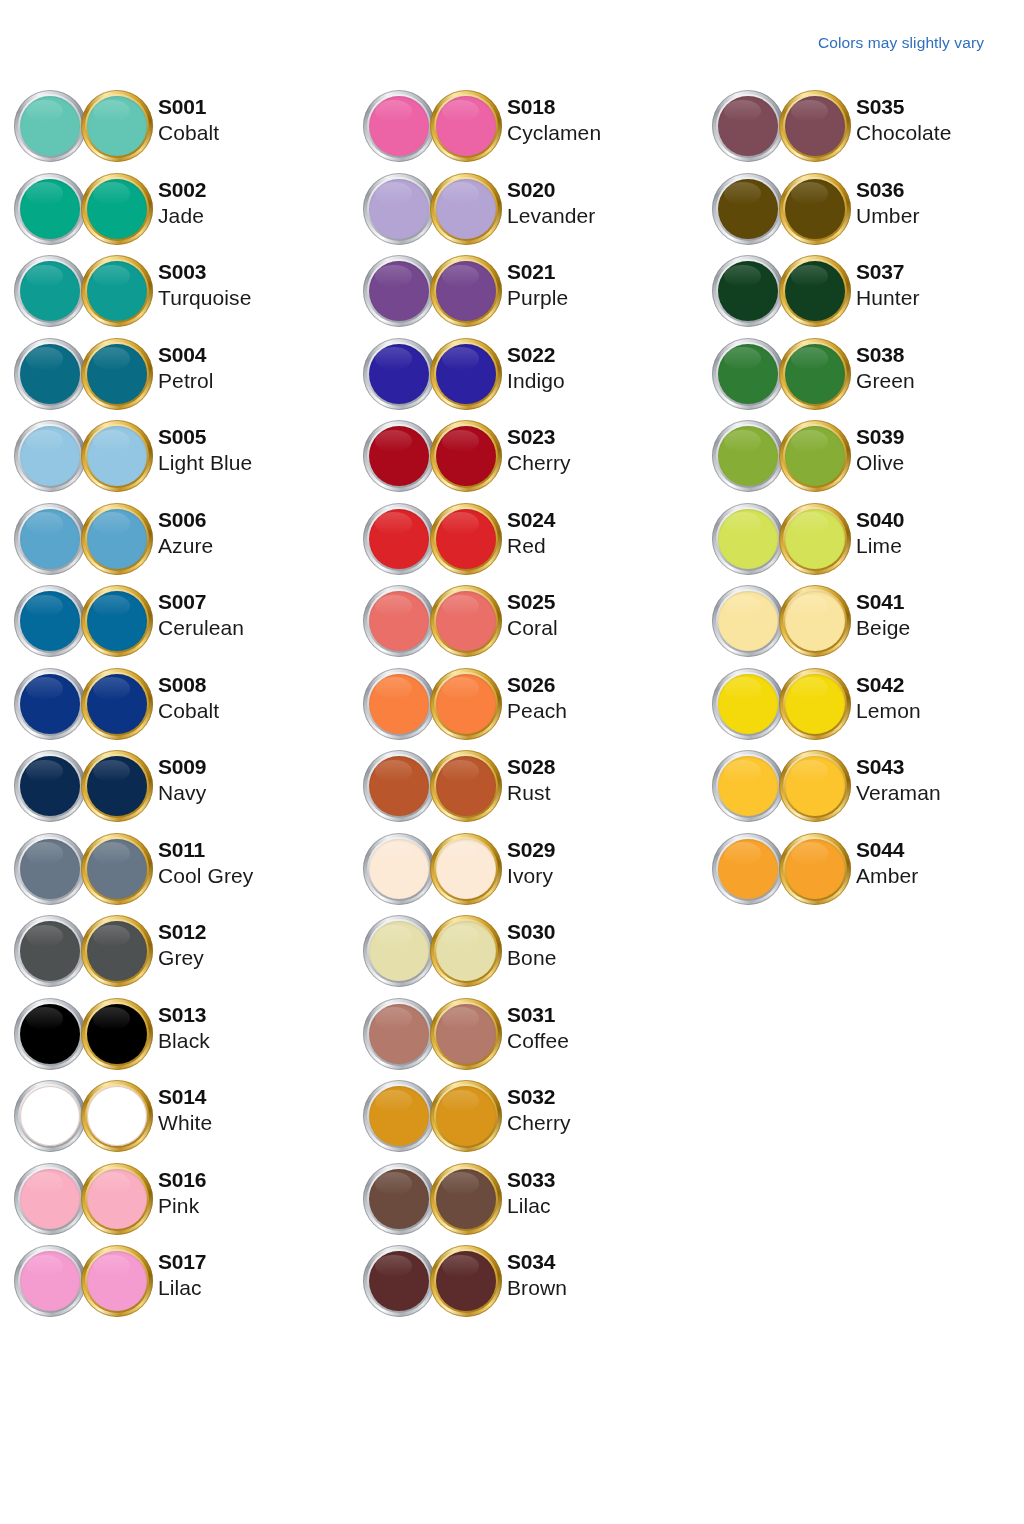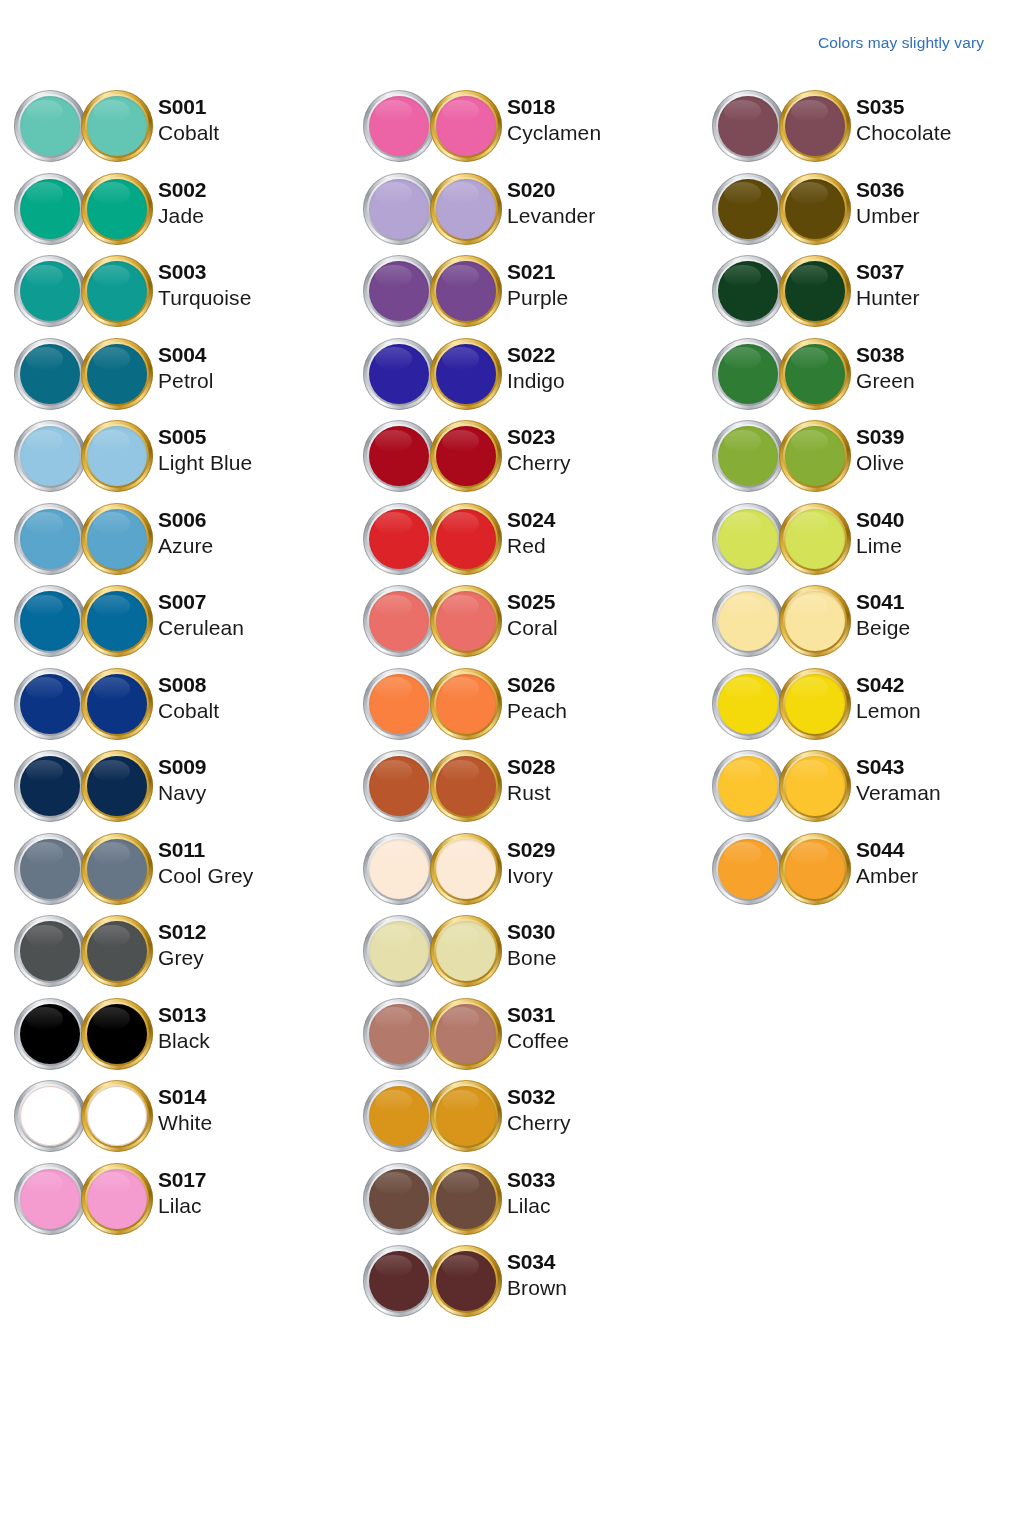--- a/index.html
+++ b/index.html
@@ -437,20 +437,40 @@
           <span class="code">S014</span>
           <span class="name">White</span>
         </div>
       </div>
       <div class="swatch-row">
         <div class="discs">
           <div class="disc silver">
             <div class="wall"></div>
             <div class="ring"></div>
             <div class="bevel"></div>
+            <div class="face" style="background: rgb(249, 174, 193);"></div>
+          </div>
+          <div class="disc gold">
+            <div class="wall"></div>
+            <div class="ring"></div>
+            <div class="bevel"></div>
+            <div class="face" style="background: rgb(249, 174, 193);"></div>
+          </div>
+        </div>
+        <div class="labels">
+          <span class="code">S016</span>
+          <span class="name">Pink</span>
+        </div>
+      </div>
+      <div class="swatch-row">
+        <div class="discs">
+          <div class="disc silver">
+            <div class="wall"></div>
+            <div class="ring"></div>
+            <div class="bevel"></div>
             <div class="face" style="background: rgb(244, 155, 208);"></div>
           </div>
           <div class="disc gold">
             <div class="wall"></div>
             <div class="ring"></div>
             <div class="bevel"></div>
             <div class="face" style="background: rgb(244, 155, 208);"></div>
           </div>
         </div>
         <div class="labels">

